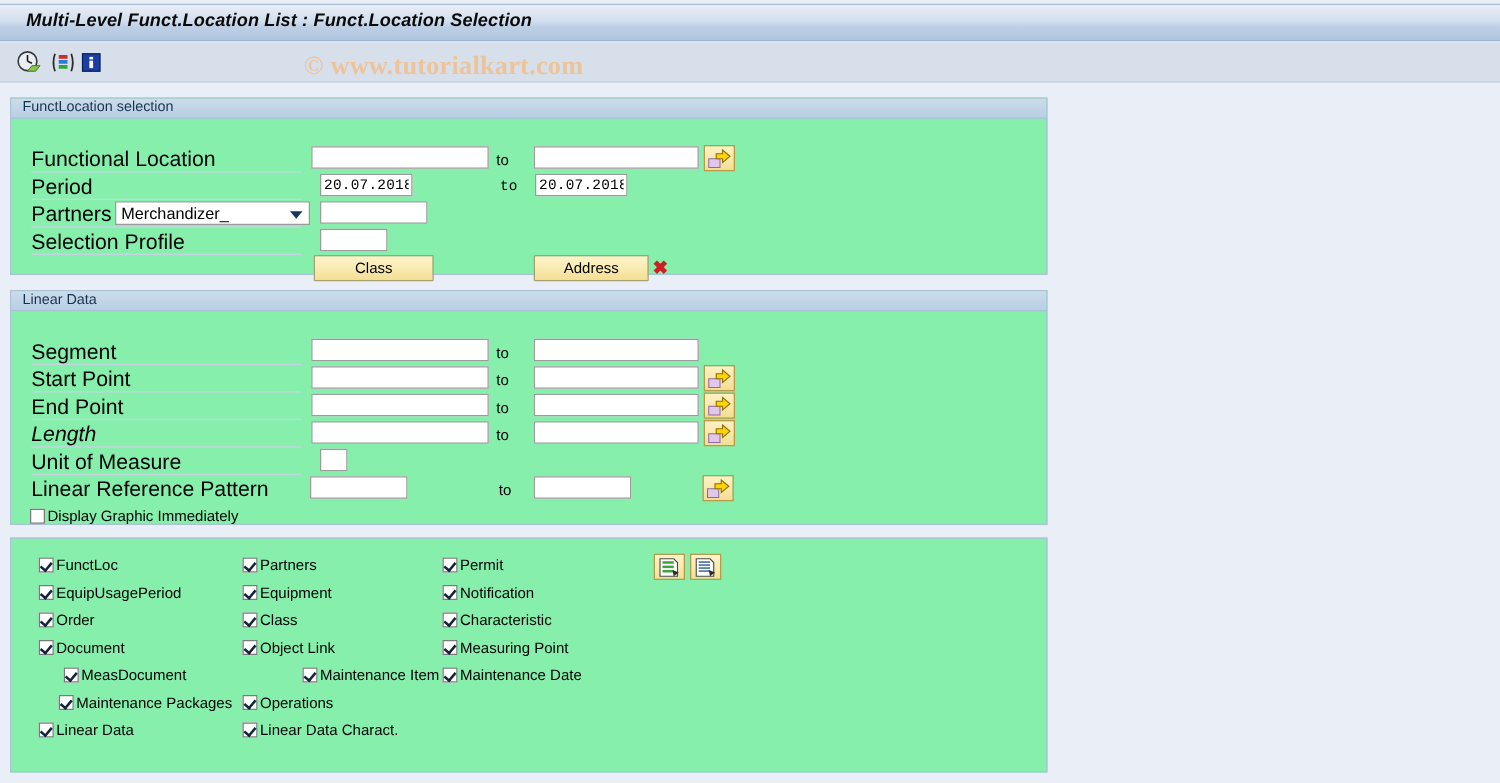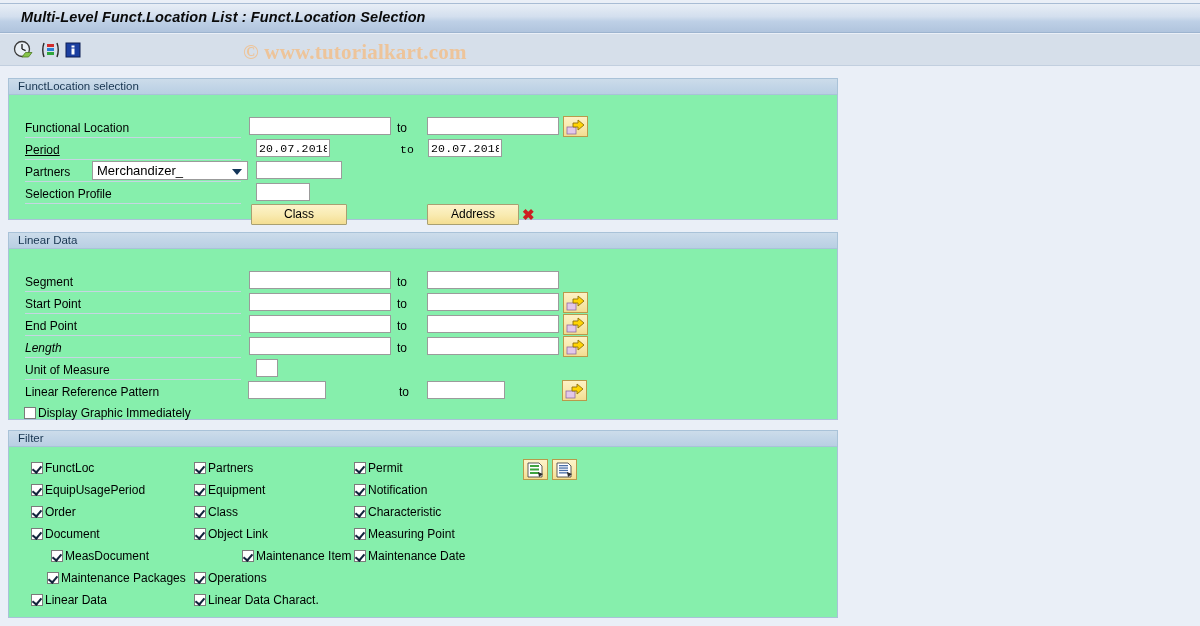--- a/index.html
+++ b/index.html
@@ -83,21 +83,21 @@
     padding: 1px 0 0 9px;
     box-sizing: border-box;
     white-space: nowrap;
   }
   .panel-body {
     position: relative;
     width: 100%;
   }
   .flabel {
     position: absolute;
-    font-size: 12px;
+    font-size: 17px;
     color: #000;
     white-space: nowrap;
     line-height: 16px;
   }
   .rule {
     position: absolute;
     height: 1px;
     background: #c6d5e2;
   }
   .inp {
@@ -264,21 +264,21 @@
     <input class="inp" style="left: 240px; top: 22px; width: 142px;" value="">
     <div class="tolabel" style="left:388px; top:25px;">to</div>
     <input class="inp" style="left: 418px; top: 22px; width: 132px;" value="">
     <div class="arrowbtn" style="left:554px; top:21px;">
       <svg width="20" height="18" viewBox="0 0 20 18">
         <rect x="1" y="9" width="9" height="7" fill="#e3c7ea" stroke="#8d6ba0" stroke-width="0.8"></rect>
         <path d="M7 5 L12 5 L12 2 L18 7 L12 12 L12 9 L7 9 Z" fill="#ffd402" stroke="#90700a" stroke-width="0.9"></path>
       </svg>
     </div>
 
-    <div class="flabel" style="left:16px; top:47px;text-decoration:underline;">Period</div>
+    <div class="flabel" style="left:16px; top:47px;">Period</div>
     <div class="rule" style="left:16px; top:64px; width:216px;"></div>
     <input class="inp date" style="left: 247px; top: 44px; width: 74px;" value="20.07.2018">
     <div class="tolabel" style="left:391px; top:47px; font-family:'Liberation Mono',monospace; font-size:11.5px;">to</div>
     <input class="inp date" style="left: 419px; top: 44px; width: 74px;" value="20.07.2018">
 
     <div class="flabel" style="left:16px; top:69px;">Partners</div>
     <div class="rule" style="left:16px; top:86px; width:216px;"></div>
     <div class="sel" style="left:83px; top:66px; width:156px;">
       <span>Merchandizer_</span>
       <span class="caret"></span>
@@ -356,21 +356,20 @@
       </svg>
     </div>
 
     <div class="cbrow" style="left:15px; top:157px;">
       <span class="cbox"></span><span class="cblabel">Display Graphic Immediately</span>
     </div>
   </div>
 </div>
 
 <div class="panel" style="top:430px; height:188px;">
-  <div class="panel-header">Filter</div>
   <div class="panel-body" style="height:170px;">
 
     <div class="cbrow" style="left:22px; top:14px;">
       <span class="cbox checked"></span><span class="cblabel">FunctLoc</span>
     </div>
     <div class="cbrow" style="left:22px; top:36px;">
       <span class="cbox checked"></span><span class="cblabel">EquipUsagePeriod</span>
     </div>
     <div class="cbrow" style="left:22px; top:58px;">
       <span class="cbox checked"></span><span class="cblabel">Order</span>

